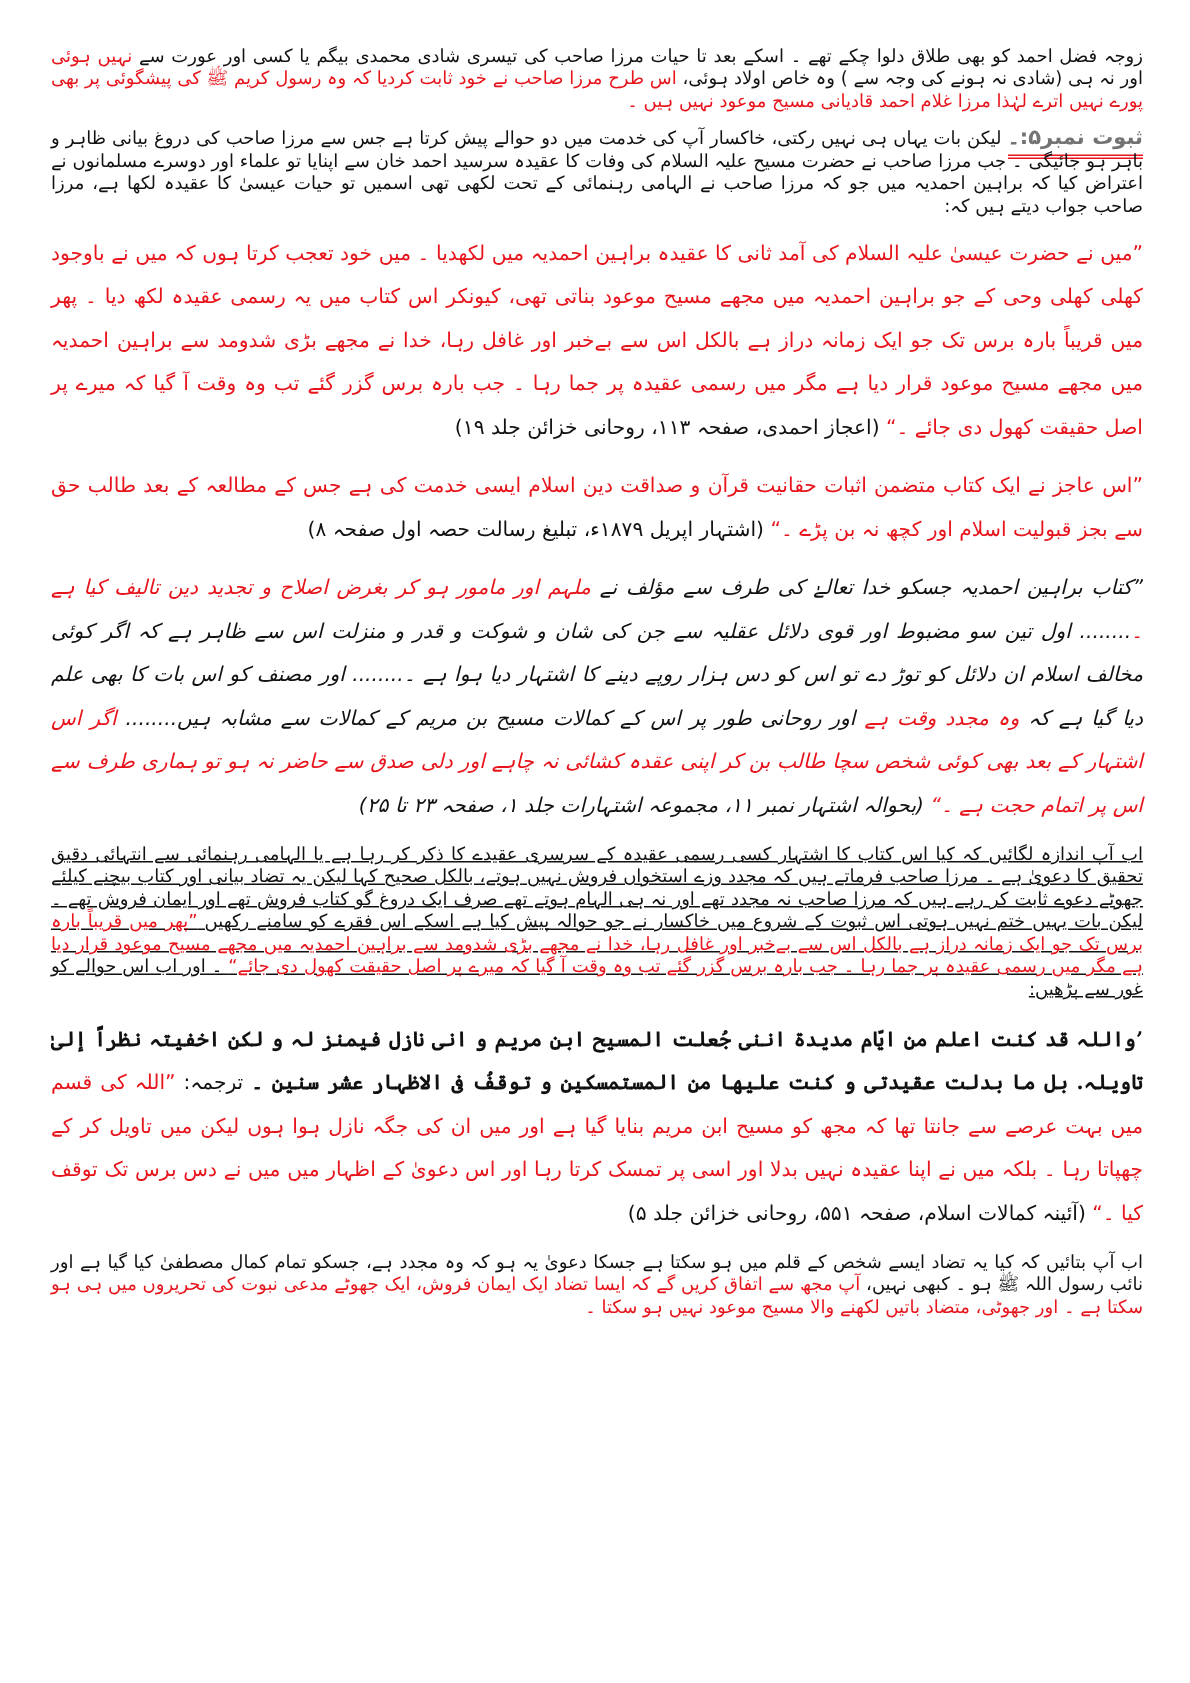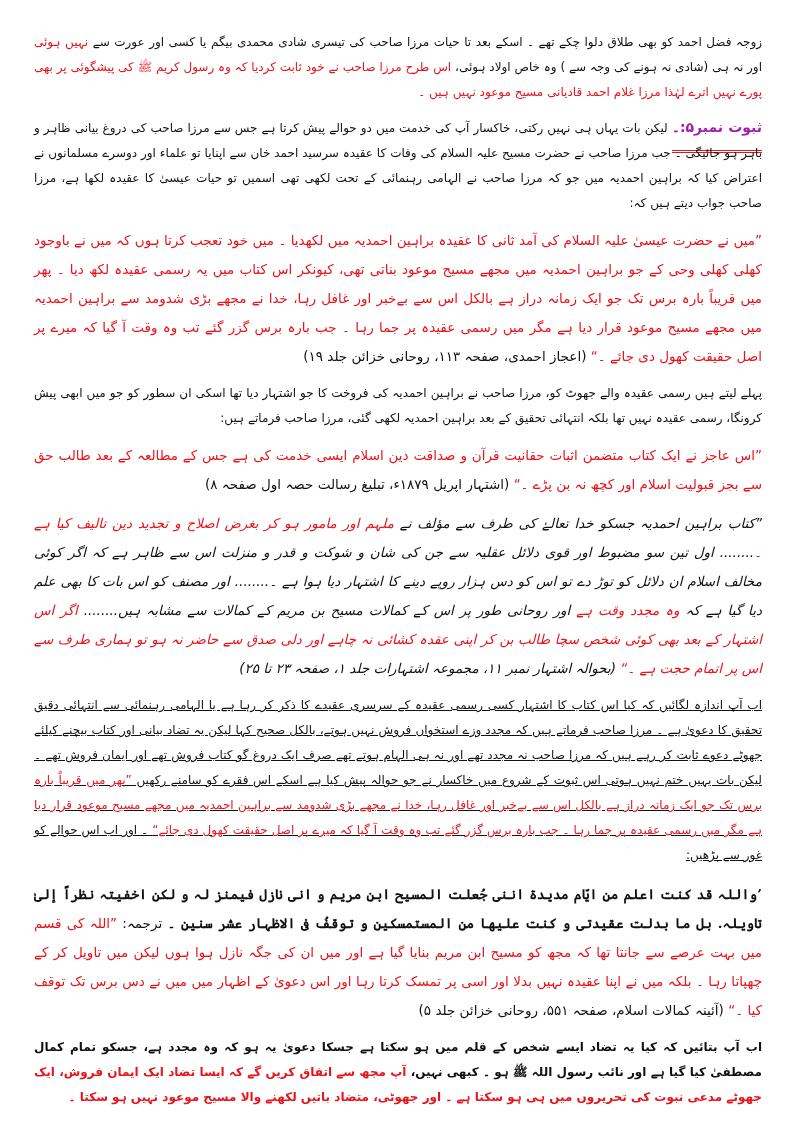--- a/index.html
+++ b/index.html
@@ -4,44 +4,43 @@
 <style>
   html, body { margin: 0; padding: 0; background: #ffffff; }
   body { width: 793px; height: 1122px; overflow: hidden; position: relative; }
   .page {
     position: absolute; left: 34px; top: 30px; width: 728px;
     direction: rtl; text-align: justify;
     font-family: "DejaVu Sans", sans-serif;
     color: #111111;
   }
   .para { margin: 0 0 10px 0; font-size: 12.5px; line-height: 26px; }
-  .para.small { font-size: 12px; line-height: 25px; }
+  .para.small { font-size: 12px; line-height: 15px; }
   .para.quote { font-size: 13.5px; line-height: 29px; }
   .red { color: #e8141b; }
   .black { color: #111111; }
   .heading {
-    color: #a21caf; font-weight: bold; font-size: 14px;
-    border-bottom: 3px double #e8141b; padding-bottom: 15px;
+    color: #737373; font-weight: bold; font-size: 14px;
+    border-bottom: 3px double #e8141b; padding-bottom: 3px;
   }
   #p1 { margin-top: 0; }
   #p2 { margin-top: 4px; }
   #p3 { margin-top: 8px; }
   #p4 { margin-top: 6px; }
   #p5 { margin-top: 10px; }
   #p6 { margin-top: 8px; font-style: italic; }
   #p7 { margin-top: 10px; text-decoration: underline; }
   #p8 { margin-top: 12px; }
-  #p9 { margin-top: 10px; font-weight: bold; }
+  #p9 { margin-top: 10px; }
 </style>
 </head>
 <body>
 
 <div class="page">
   <p id="p1" class="para small"><span class="black">زوجہ فضل احمد کو بھی طلاق دلوا چکے تھے ۔ اسکے بعد تا حیات مرزا صاحب کی تیسری شادی محمدی بیگم یا کسی اور عورت سے </span><span class="red">نہیں ہوئی</span><span class="black"> اور نہ ہی (شادی نہ ہونے کی وجہ سے ) وہ خاص اولاد ہوئی، </span><span class="red">اس طرح مرزا صاحب نے خود ثابت کردیا کہ وہ رسول کریم ﷺ کی پیشگوئی پر بھی پورے نہیں اترے لہٰذا مرزا غلام احمد قادیانی مسیح موعود نہیں ہیں ۔</span></p>
   <p id="p2" class="para small"><span class="heading">ثبوت نمبر۵:۔</span><span class="black"> لیکن بات یہاں ہی نہیں رکتی، خاکسار آپ کی خدمت میں دو حوالے پیش کرتا ہے جس سے مرزا صاحب کی دروغ بیانی ظاہر و باہر ہو جائیگی ۔ جب مرزا صاحب نے حضرت مسیح علیہ السلام کی وفات کا عقیدہ سرسید احمد خان سے اپنایا تو علماء اور دوسرے مسلمانوں نے اعتراض کیا کہ براہین احمدیہ میں جو کہ مرزا صاحب نے الہامی رہنمائی کے تحت لکھی تھی اسمیں تو حیات عیسیٰ کا عقیدہ لکھا ہے، مرزا صاحب جواب دیتے ہیں کہ:</span></p>
   <p id="p3" class="para quote"><span class="red">”میں نے حضرت عیسیٰ علیہ السلام کی آمد ثانی کا عقیدہ براہین احمدیہ میں لکھدیا ۔ میں خود تعجب کرتا ہوں کہ میں نے باوجود کھلی کھلی وحی کے جو براہین احمدیہ میں مجھے مسیح موعود بناتی تھی، کیونکر اس کتاب میں یہ رسمی عقیدہ لکھ دیا ۔ پھر میں قریباً بارہ برس تک جو ایک زمانہ دراز ہے بالکل اس سے بےخبر اور غافل رہا، خدا نے مجھے بڑی شدومد سے براہین احمدیہ میں مجھے مسیح موعود قرار دیا ہے مگر میں رسمی عقیدہ پر جما رہا ۔ جب بارہ برس گزر گئے تب وہ وقت آ گیا کہ میرے پر اصل حقیقت کھول دی جائے ۔“</span><span class="black"> (اعجاز احمدی، صفحہ ۱۱۳، روحانی خزائن جلد ۱۹)</span></p>
-  <p id="p4" class="para small"><span class="black">پہلے لیتے ہیں رسمی عقیدہ والے جھوٹ کو، مرزا صاحب نے براہین احمدیہ کی فروخت کا جو اشتہار دیا تھا اسکی ان سطور کو جو میں ابھی پیش کرونگا، رسمی عقیدہ نہیں تھا بلکہ انتہائی تحقیق کے بعد براہین احمدیہ لکھی گئی، مرزا صاحب فرماتے ہیں:</span></p>
   <p id="p5" class="para quote"><span class="red">”اس عاجز نے ایک کتاب متضمن اثبات حقانیت قرآن و صداقت دین اسلام ایسی خدمت کی ہے جس کے مطالعہ کے بعد طالب حق سے بجز قبولیت اسلام اور کچھ نہ بن پڑے ۔“</span><span class="black"> (اشتہار اپریل ۱۸۷۹ء، تبلیغ رسالت حصہ اول صفحہ ۸)</span></p>
   <p id="p6" class="para quote"><span class="black">”کتاب براہین احمدیہ جسکو خدا تعالےٰ کی طرف سے مؤلف نے </span><span class="red">ملہم اور مامور ہو کر بغرض اصلاح و تجدید دین تالیف کیا ہے ۔</span><span class="black">........ اول تین سو مضبوط اور قوی دلائل عقلیہ سے جن کی شان و شوکت و قدر و منزلت اس سے ظاہر ہے کہ اگر کوئی مخالف اسلام ان دلائل کو توڑ دے تو اس کو دس ہزار روپے دینے کا اشتہار دیا ہوا ہے ۔........ اور مصنف کو اس بات کا بھی علم دیا گیا ہے کہ </span><span class="red">وہ مجدد وقت ہے</span><span class="black"> اور روحانی طور پر اس کے کمالات مسیح بن مریم کے کمالات سے مشابہ ہیں........ </span><span class="red">اگر اس اشتہار کے بعد بھی کوئی شخص سچا طالب بن کر اپنی عقدہ کشائی نہ چاہے اور دلی صدق سے حاضر نہ ہو تو ہماری طرف سے اس پر اتمام حجت ہے ۔“</span><span class="black"> (بحوالہ اشتہار نمبر ۱۱، مجموعہ اشتہارات جلد ۱، صفحہ ۲۳ تا ۲۵)</span></p>
   <p id="p7" class="para small"><span class="black">اب آپ اندازہ لگائیں کہ کیا اس کتاب کا اشتہار کسی رسمی عقیدہ کے سرسری عقیدے کا ذکر کر رہا ہے یا الہامی رہنمائی سے انتہائی دقیق تحقیق کا دعویٰ ہے ۔ مرزا صاحب فرماتے ہیں کہ مجدد وزے استخواں فروش نہیں ہوتے، بالکل صحیح کہا لیکن یہ تضاد بیانی اور کتاب بیچنے کیلئے جھوٹے دعوے ثابت کر رہے ہیں کہ مرزا صاحب نہ مجدد تھے اور نہ ہی الہام ہوتے تھے صرف ایک دروغ گو کتاب فروش تھے اور ایمان فروش تھے ۔ لیکن بات یہیں ختم نہیں ہوتی اس ثبوت کے شروع میں خاکسار نے جو حوالہ پیش کیا ہے اسکے اس فقرے کو سامنے رکھیں </span><span class="red">”پھر میں قریباً بارہ برس تک جو ایک زمانہ دراز ہے بالکل اس سے بےخبر اور غافل رہا، خدا نے مجھے بڑی شدومد سے براہین احمدیہ میں مجھے مسیح موعود قرار دیا ہے مگر میں رسمی عقیدہ پر جما رہا ۔ جب بارہ برس گزر گئے تب وہ وقت آ گیا کہ میرے پر اصل حقیقت کھول دی جائے“</span><span class="black"> ۔ اور اب اس حوالے کو غور سے پڑھیں:</span></p>
   <p id="p8" class="para quote"><span class="black" style="font-family: &quot;DejaVu Serif&quot;, serif; font-weight: bold;">’واللہ قد کنت اعلم من ایّام مدیدۃ اننی جُعلت المسیح ابن مریم و انی نازل فیمنز لہ و لکن اخفیتہ نظراً إلیٰ تاویلہ. بل ما بدلت عقیدتی و کنت علیھا من المستمسکین و توقفُ فی الاظہار عشر سنین ۔</span><span class="black"> ترجمہ: </span><span class="red">”اللہ کی قسم میں بہت عرصے سے جانتا تھا کہ مجھ کو مسیح ابن مریم بنایا گیا ہے اور میں ان کی جگہ نازل ہوا ہوں لیکن میں تاویل کر کے چھپاتا رہا ۔ بلکہ میں نے اپنا عقیدہ نہیں بدلا اور اسی پر تمسک کرتا رہا اور اس دعویٰ کے اظہار میں میں نے دس برس تک توقف کیا ۔“</span><span class="black"> (آئینہ کمالات اسلام، صفحہ ۵۵۱، روحانی خزائن جلد ۵)</span></p>
   <p id="p9" class="para small"><span class="black">اب آپ بتائیں کہ کیا یہ تضاد ایسے شخص کے قلم میں ہو سکتا ہے جسکا دعویٰ یہ ہو کہ وہ مجدد ہے، جسکو تمام کمال مصطفیٰ کیا گیا ہے اور نائب رسول اللہ ﷺ ہو ۔ کبھی نہیں، </span><span class="red">آپ مجھ سے اتفاق کریں گے کہ ایسا تضاد ایک ایمان فروش، ایک جھوٹے مدعی نبوت کی تحریروں میں ہی ہو سکتا ہے ۔ اور جھوٹی، متضاد باتیں لکھنے والا مسیح موعود نہیں ہو سکتا ۔</span></p>
 </div>
 
 </body></html>

